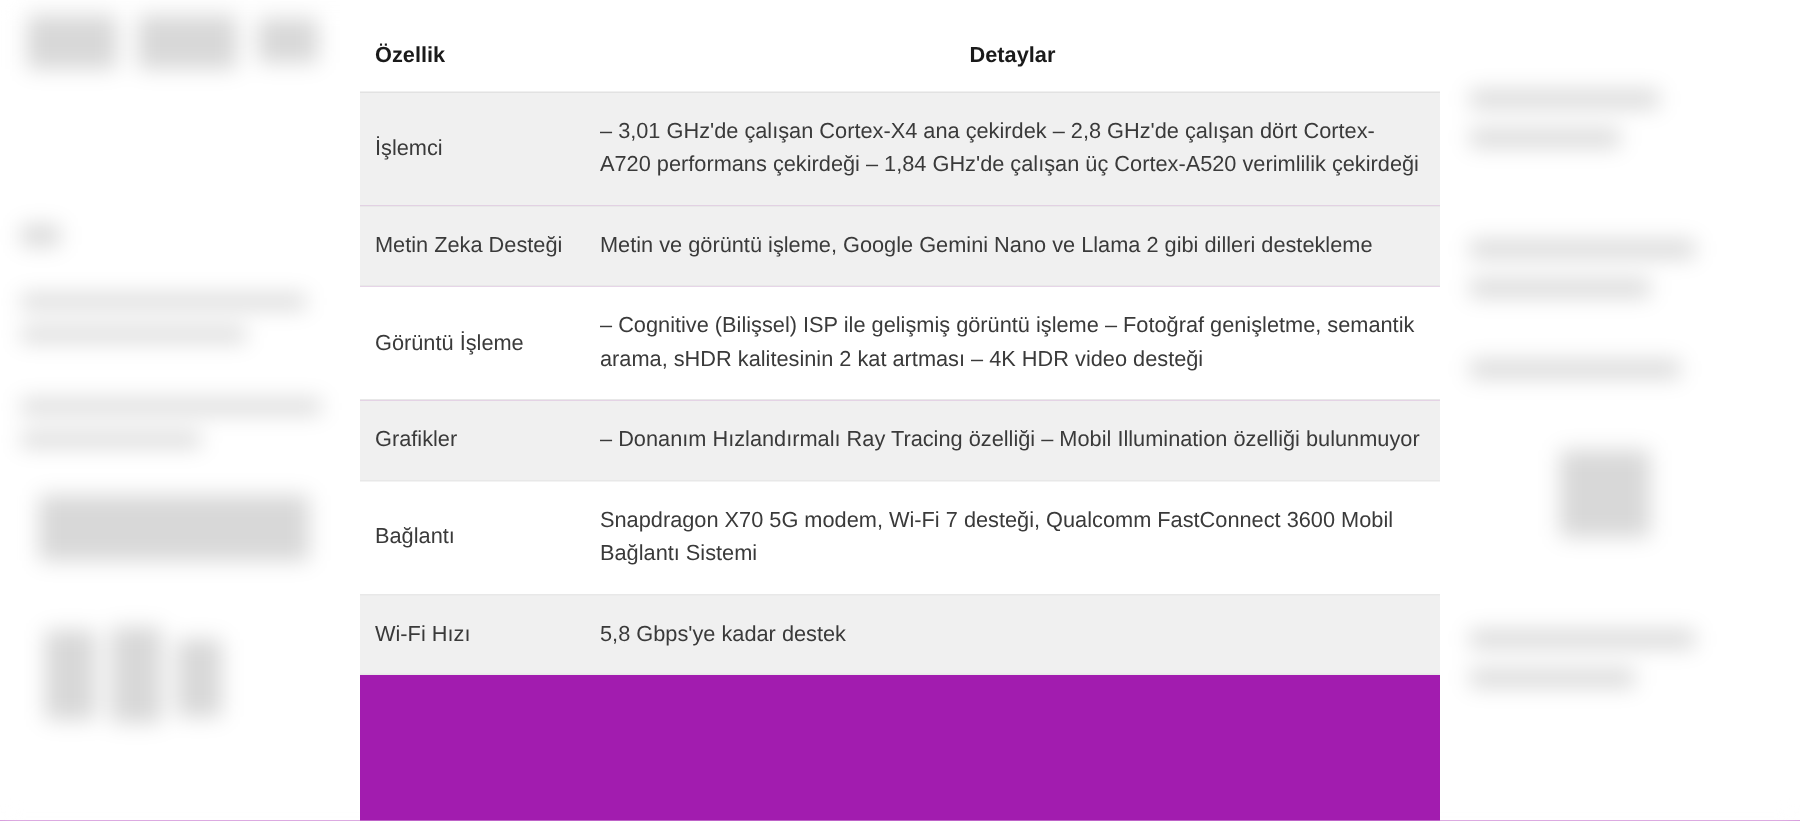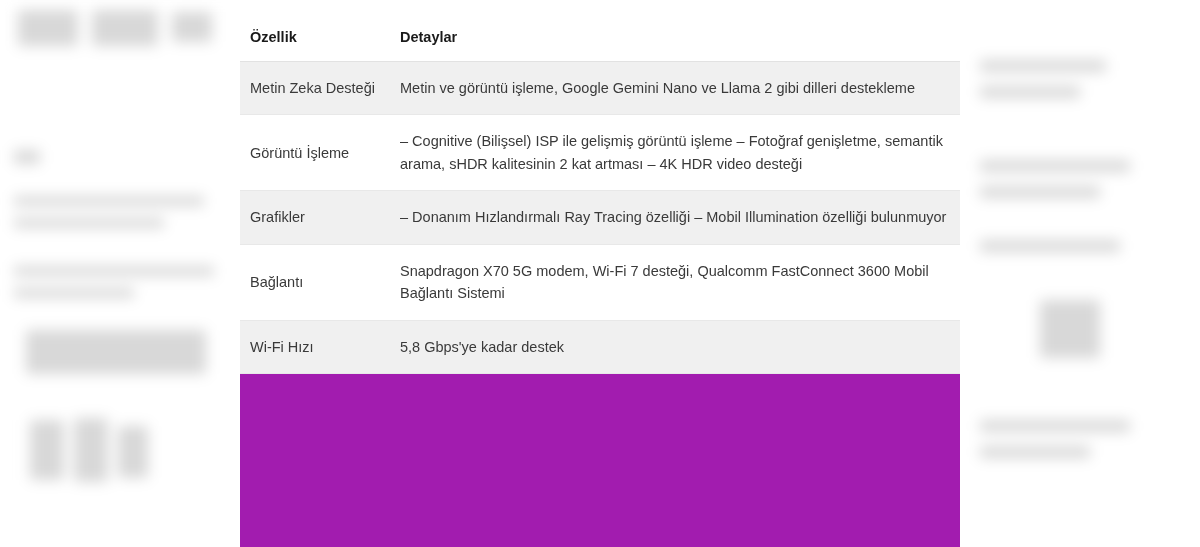--- a/index.html
+++ b/index.html
@@ -57,21 +57,21 @@
     padding: 17px 10px 16px 10px;
     background: #ffffff;
     border-bottom: 1px solid #e2e2e2;
   }
   th.col-feature {
     width: 130px;
     text-align: left;
     padding-left: 32px;
   }
   th.col-detail {
-    text-align: left;
+    text-align: center;
   }
 
   table.spec-table td {
     font-size: 14.5px;
     color: #3a3a3a;
     line-height: 1.55;
     vertical-align: middle;
     padding: 15px 10px;
     border-bottom: 1px solid #e8e8e8;
   }
@@ -124,20 +124,24 @@
 <div class="table-wrap">
   <table class="spec-table">
     <thead>
       <tr>
         <th class="col-feature">Özellik</th>
         <th class="col-detail">Detaylar</th>
       </tr>
     </thead>
     <tbody>
       <tr class="shaded">
+        <td class="cell-feature">İşlemci</td>
+        <td class="cell-detail">– 3,01 GHz'de çalışan Cortex-X4 ana çekirdek – 2,8 GHz'de çalışan dört Cortex-A720 performans çekirdeği – 1,84 GHz'de çalışan üç Cortex-A520 verimlilik çekirdeği</td>
+      </tr>
+      <tr class="shaded">
         <td class="cell-feature">Metin Zeka Desteği</td>
         <td class="cell-detail">Metin ve görüntü işleme, Google Gemini Nano ve Llama 2 gibi dilleri destekleme</td>
       </tr>
       <tr class="plain">
         <td class="cell-feature">Görüntü İşleme</td>
         <td class="cell-detail">– Cognitive (Bilişsel) ISP ile gelişmiş görüntü işleme – Fotoğraf genişletme, semantik arama, sHDR kalitesinin 2 kat artması – 4K HDR video desteği</td>
       </tr>
       <tr class="shaded">
         <td class="cell-feature">Grafikler</td>
         <td class="cell-detail">– Donanım Hızlandırmalı Ray Tracing özelliği – Mobil Illumination özelliği bulunmuyor</td>

